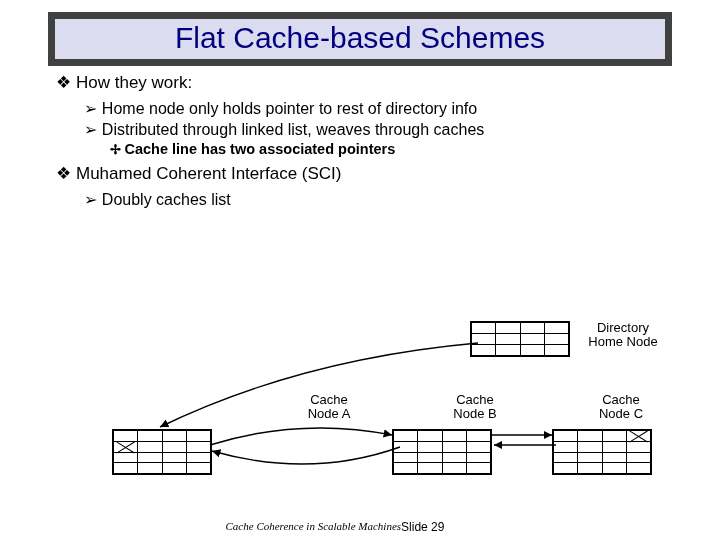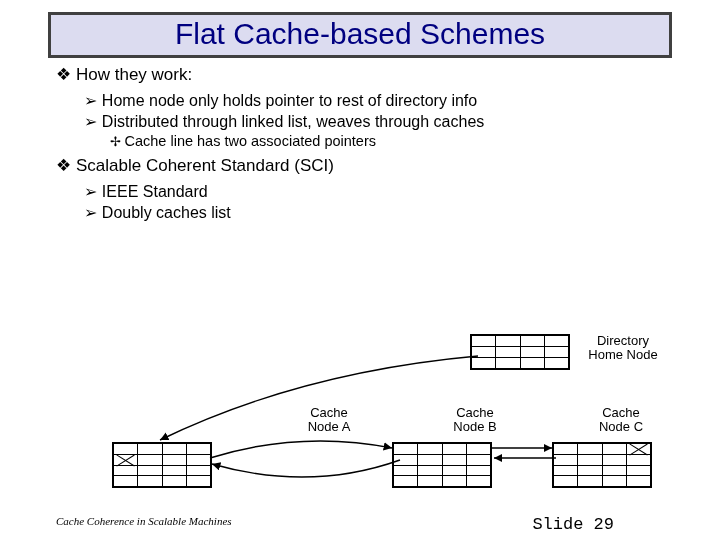--- a/index.html
+++ b/index.html
@@ -7,49 +7,49 @@
     width: 720px;
     height: 540px;
     background: #fff;
     font-family: Arial, sans-serif;
     position: relative;
     overflow: hidden;
   }
   .title-bar {
     margin: 12px 48px 6px 48px;
     background: #dcdcf0;
-    border: 3px solid #404040;
+    border: 7px solid #404040;
     text-align: center;
     padding: 2px 0 4px 0;
   }
   .title-bar h1 {
     font-family: "Comic Sans MS", cursive, sans-serif;
     font-weight: normal;
     color: #000080;
     font-size: 30px;
   }
   .content {
     padding: 0 56px;
     font-size: 17px;
     color: #000;
   }
   .lvl1 { margin-top: 4px; }
   .lvl1-item { margin-bottom: 2px; }
   .lvl2 { margin-left: 28px; margin-top: 6px; font-size: 16px; }
   .lvl2-item { margin-bottom: 2px; }
   .lvl3 { margin-left: 26px; margin-top: 2px; font-size: 14.5px; }
-  .lvl3-item { margin-bottom: 1px; }
+  .lvl3-item { margin-bottom: 1px; font-weight: bold; }
   .bullet-diamond::before { content: "❖ "; }
   .bullet-arrow::before { content: "➢ "; }
   .bullet-plus::before { content: "✢ "; font-size: 13px; }
 
   .diagram {
     position: absolute;
     left: 0;
-    top: 342px;
+    top: 329px;
     width: 696px;
     height: 160px;
   }
   .mem {
     position: absolute;
     border: 1px solid #000;
   }
   .mem table { border-collapse: collapse; width: 100%; height: 100%; }
   .mem td { border: 1px solid #000; }
   .label {
@@ -75,49 +75,48 @@
     width: 720px; height: 160px;
     pointer-events: none;
   }
 
   .footer {
     position: absolute;
     bottom: 6px;
     left: 0;
     width: 668px;
     display: flex;
-    justify-content: space-between;
+    justify-content: center;
     padding: 0 54px 0 56px;
     font-size: 11px;
     font-style: italic;
     font-family: "Times New Roman", serif;
     color: #000;
   }
-  .footer .right { font-style: normal; font-family: Liberation Mono, monospace; font-size: 17px; }
+  .footer .right { font-style: normal; font-family: Liberation Sans, sans-serif; font-size: 12px; }
 </style>
 </head>
 <body>
 
 <div class="title-bar">
   <h1>Flat Cache-based Schemes</h1>
 </div>
 
 <div class="content">
   <div class="lvl1">
     <div class="lvl1-item bullet-diamond">How they work:</div>
     <div class="lvl2">
       <div class="lvl2-item bullet-arrow">Home node only holds pointer to rest of directory info</div>
       <div class="lvl2-item bullet-arrow">Distributed through linked list, weaves through caches</div>
       <div class="lvl3">
         <div class="lvl3-item bullet-plus">Cache line has two associated pointers</div>
       </div>
     </div>
-    <div class="lvl1-item bullet-diamond" style="margin-top:6px">Scalable Coherent Standard (SCI)</div>
+    <div class="lvl1-item bullet-diamond" style="margin-top:6px">Muhamed Coherent Interface (SCI)</div>
     <div class="lvl2">
-      <div class="lvl2-item bullet-arrow">IEEE Standard</div>
       <div class="lvl2-item bullet-arrow">Doubly caches list</div>
     </div>
   </div>
 </div>
 
 <div class="diagram">
 
   <div class="mem" style="left:470px; top:-8px; width:100px; height:36px;">
     <table>
         <tbody>

